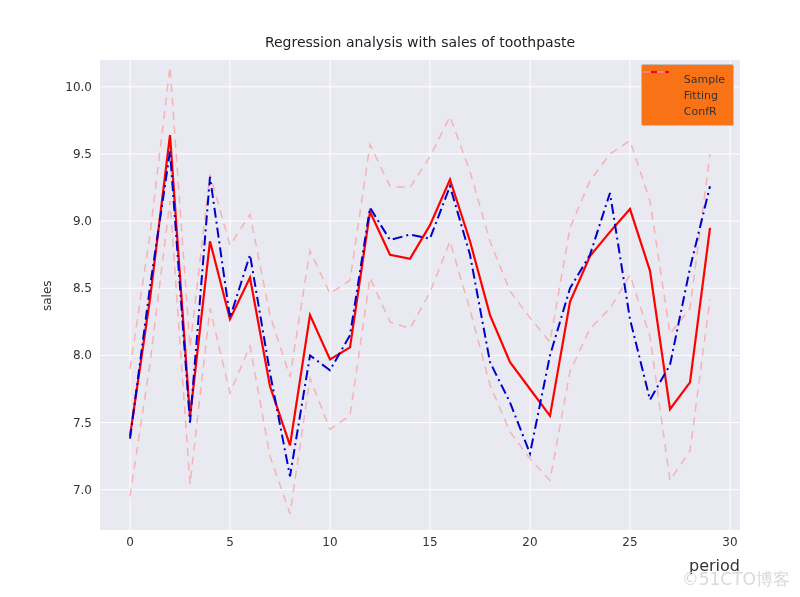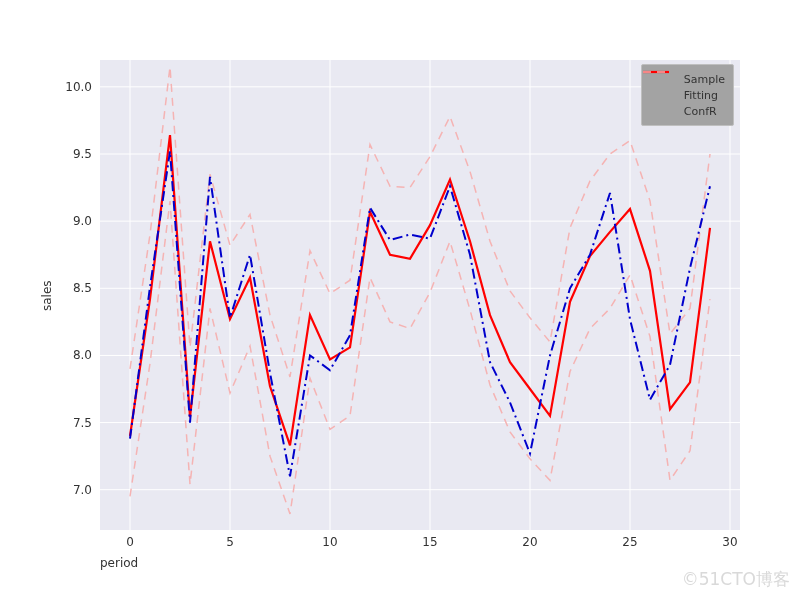--- a/index.html
+++ b/index.html
@@ -28,50 +28,51 @@
     color: #222;
   }
   .ylabel {
     position: absolute;
     transform: rotate(-90deg);
     transform-origin: left top;
     font-size: 12px;
   }
   .xlabel {
     position: absolute;
-    text-align: left;
-    font-size: 12px;
+    text-align: right;
+    font-size: 16px;
   }
   svg { position: absolute; left:0; top:0; }
   .grid line { stroke: #ffffff; stroke-width: 1; }
   .series-sample { stroke: #0000cc; stroke-width: 2; fill: none; stroke-dasharray: 10 4 2 4; }
   .series-fitting { stroke: #ff0000; stroke-width: 2.2; fill: none; }
   .series-conf { stroke: #f5b3b3; stroke-width: 1.5; fill: none; stroke-dasharray: 8 6; }
   .tick text { font-size: 12px; fill: #333; }
   .legend-box {
     position: absolute;
-    background: #a3a3a3;
+    background: #f97316;
     border: 1px solid #bfbfbf;
     border-radius: 2px;
     padding: 6px 8px;
     font-size: 11px;
   }
   .legend-row { display: flex; align-items: center; height: 16px; }
   .legend-swatch { width: 28px; height: 14px; margin-right: 6px; }
   .watermark {
     position: absolute;
     color: #d9d9d9;
     font-size: 17px;
   }
 </style>
 </head>
 <body>
 <div class="figure">
 
   <div class="axes-bg" style="left: 100px; top: 60px; width: 640px; height: 470px;"></div>
+  <div class="title" style="left: 100px; width: 640px; top: 34px;">Regression analysis with sales of toothpaste</div>
   <div class="ylabel" style="left: 40px; top: 311px;">sales</div>
   <div class="xlabel" style="left: 100px; width: 640px; top: 556px;">period</div>
 
   <svg id="plot-svg" width="800" height="597">
     <g id="grid" class="grid">
         <line x1="130" x2="130" y1="60" y2="530"></line>
         <line x1="230" x2="230" y1="60" y2="530"></line>
         <line x1="330" x2="330" y1="60" y2="530"></line>
         <line x1="430" x2="430" y1="60" y2="530"></line>
         <line x1="530" x2="530" y1="60" y2="530"></line>

